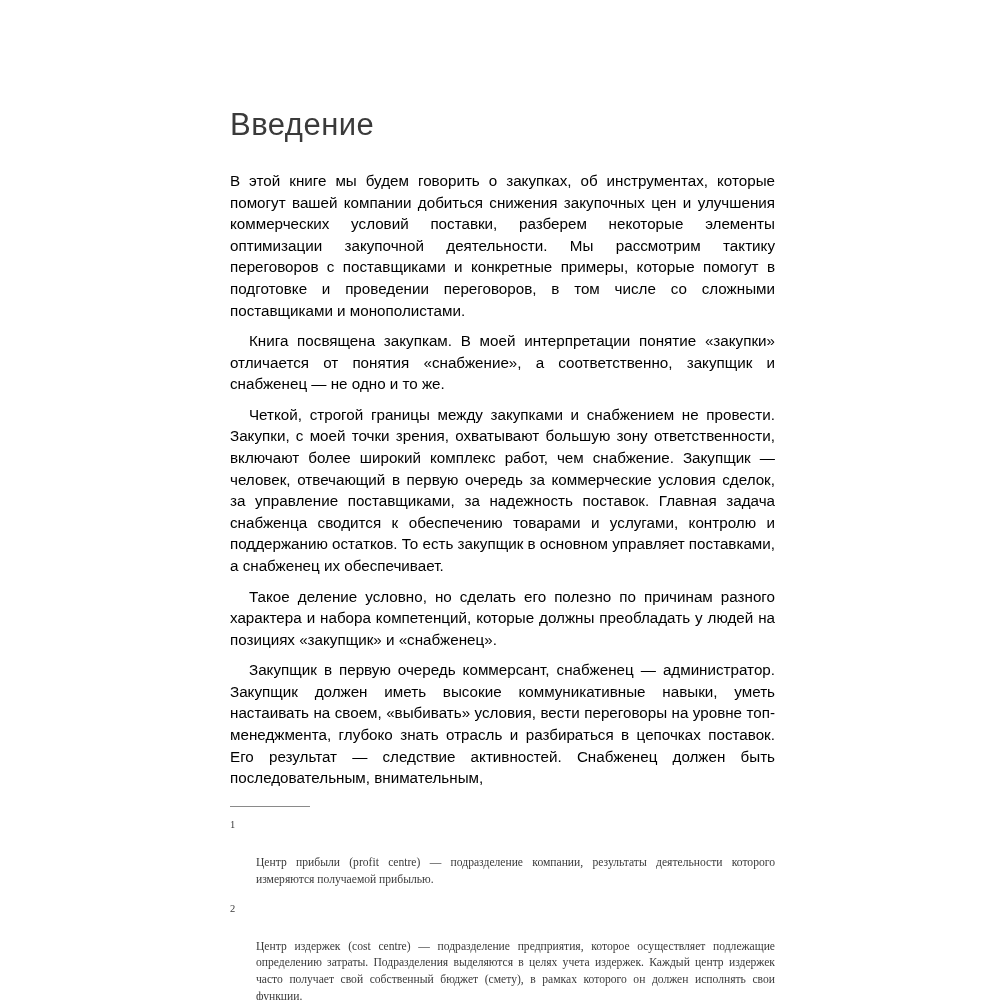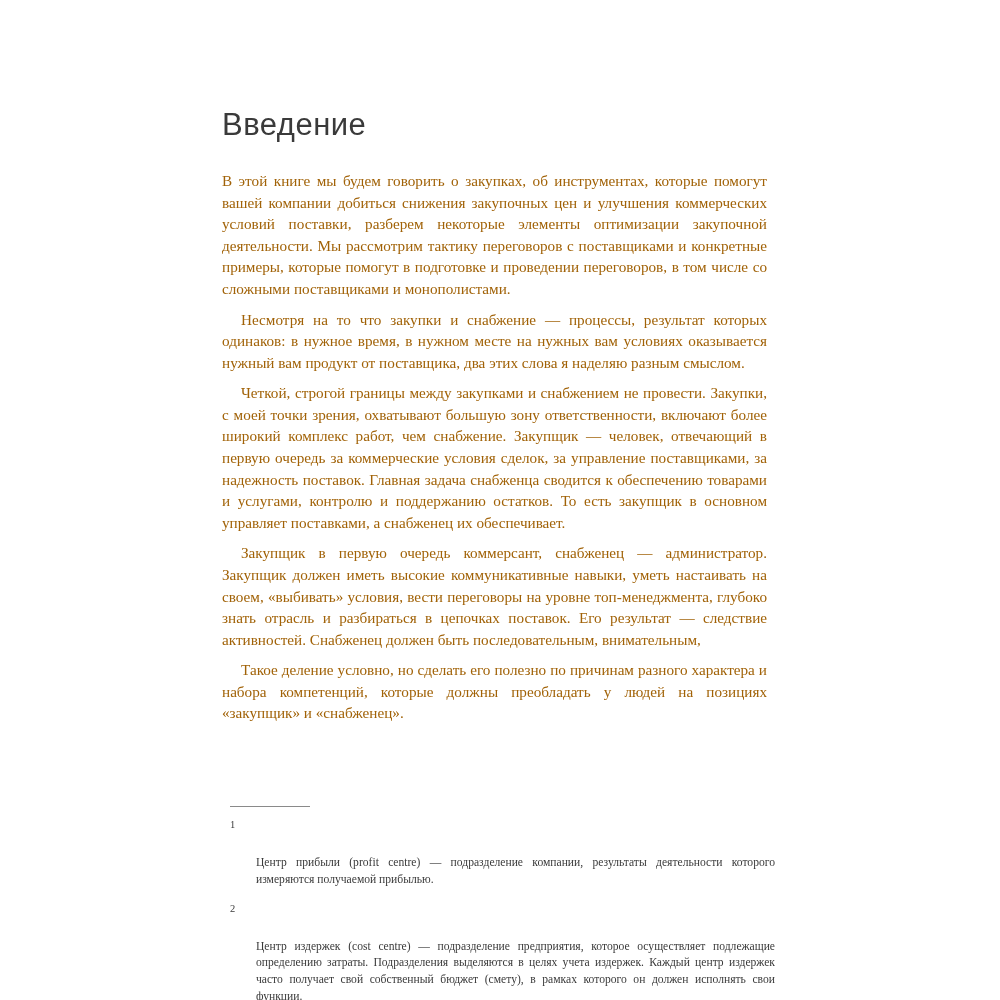--- a/index.html
+++ b/index.html
@@ -12,41 +12,41 @@
     width: 1000px;
     height: 1000px;
     background: #ffffff;
     box-sizing: border-box;
     overflow: hidden;
     font-family: "Liberation Serif", serif;
     color: #2b2b2b;
   }
   .content {
     position: absolute;
-    left: 222px;
+    left: 230px;
     top: 108px;
     width: 545px;
   }
   .chapter-title {
     font-family: "Liberation Sans", sans-serif;
     font-weight: 400;
     font-size: 31px;
     line-height: 1.1;
     color: #3a3a3a;
     letter-spacing: 0.5px;
     margin: 0 0 28px 0;
   }
   .body-par {
-    font-family: Liberation Serif, serif;
+    font-family: Liberation Sans, sans-serif;
     font-size: 15.2px;
     line-height: 1.42;
     text-align: justify;
     text-indent: 19px;
     margin: 0 0 9px 0;
-    color: #a16207;
+    color: #000000;
     hyphens: manual;
   }
   .body-par.first {
     text-indent: 0;
   }
   sup.fn {
     font-size: 9.5px;
     vertical-align: super;
     line-height: 0;
   }
@@ -85,26 +85,26 @@
 </head>
 <body>
 
 <div class="page">
 
   <div class="content">
 
     <h1 class="chapter-title">Введение</h1>
 
     <p class="body-par first">В этой книге мы будем говорить о закупках, об инструментах, которые помогут вашей компании добиться снижения закупочных цен и улучшения коммерческих условий поставки, разберем некоторые элементы оптимизации закупочной деятельности. Мы рассмотрим тактику переговоров с поставщиками и конкретные примеры, которые помогут в подготовке и проведении переговоров, в том числе со сложными поставщиками и монополистами.</p>
-    <p class="body-par">Несмотря на то что закупки и снабжение — процессы, результат которых одинаков: в нужное время, в нужном месте на нужных вам условиях оказывается нужный вам продукт от поставщика, два этих слова я наделяю разным смыслом.</p>
+    <p class="body-par">Книга посвящена закупкам. В моей интерпретации понятие «закупки» отличается от понятия «снабжение», а соответственно, закупщик и снабженец — не одно и то же.</p>
     <p class="body-par">Четкой, строгой границы между закупками и снабжением не провести. Закупки, с моей точки зрения, охватывают большую зону ответственности, включают более широкий комплекс работ, чем снабжение. Закупщик — человек, отвечающий в первую очередь за коммерческие условия сделок, за управление поставщиками, за надежность поставок. Главная задача снабженца сводится к обеспечению товарами и услугами, контролю и поддержанию остатков. То есть закупщик в основном управляет поставками, а снабженец их обеспечивает.</p>
 
 
+    <p class="body-par">Такое деление условно, но сделать его полезно по причинам разного характера и набора компетенций, которые должны преобладать у людей на позициях «закупщик» и «снабженец».</p>
     <p class="body-par">Закупщик в первую очередь коммерсант, снабженец — администратор. Закупщик должен иметь высокие коммуникативные навыки, уметь настаивать на своем, «выбивать» условия, вести переговоры на уровне топ-менеджмента, глубоко знать отрасль и разбираться в цепочках поставок. Его результат — следствие активностей. Снабженец должен быть последовательным, внимательным,</p>
-    <p class="body-par">Такое деление условно, но сделать его полезно по причинам разного характера и набора компетенций, которые должны преобладать у людей на позициях «закупщик» и «снабженец».</p>
 
   </div>
 
   <div class="footnotes">
     <div class="fn-rule"></div>
 
     <div class="fn-item">
       <div class="fn-mark">1</div>
       <div class="fn-text">Центр прибыли (profit centre) — подразделение компании, результаты деятельности которого измеряются получаемой прибылью.</div>
     </div>

